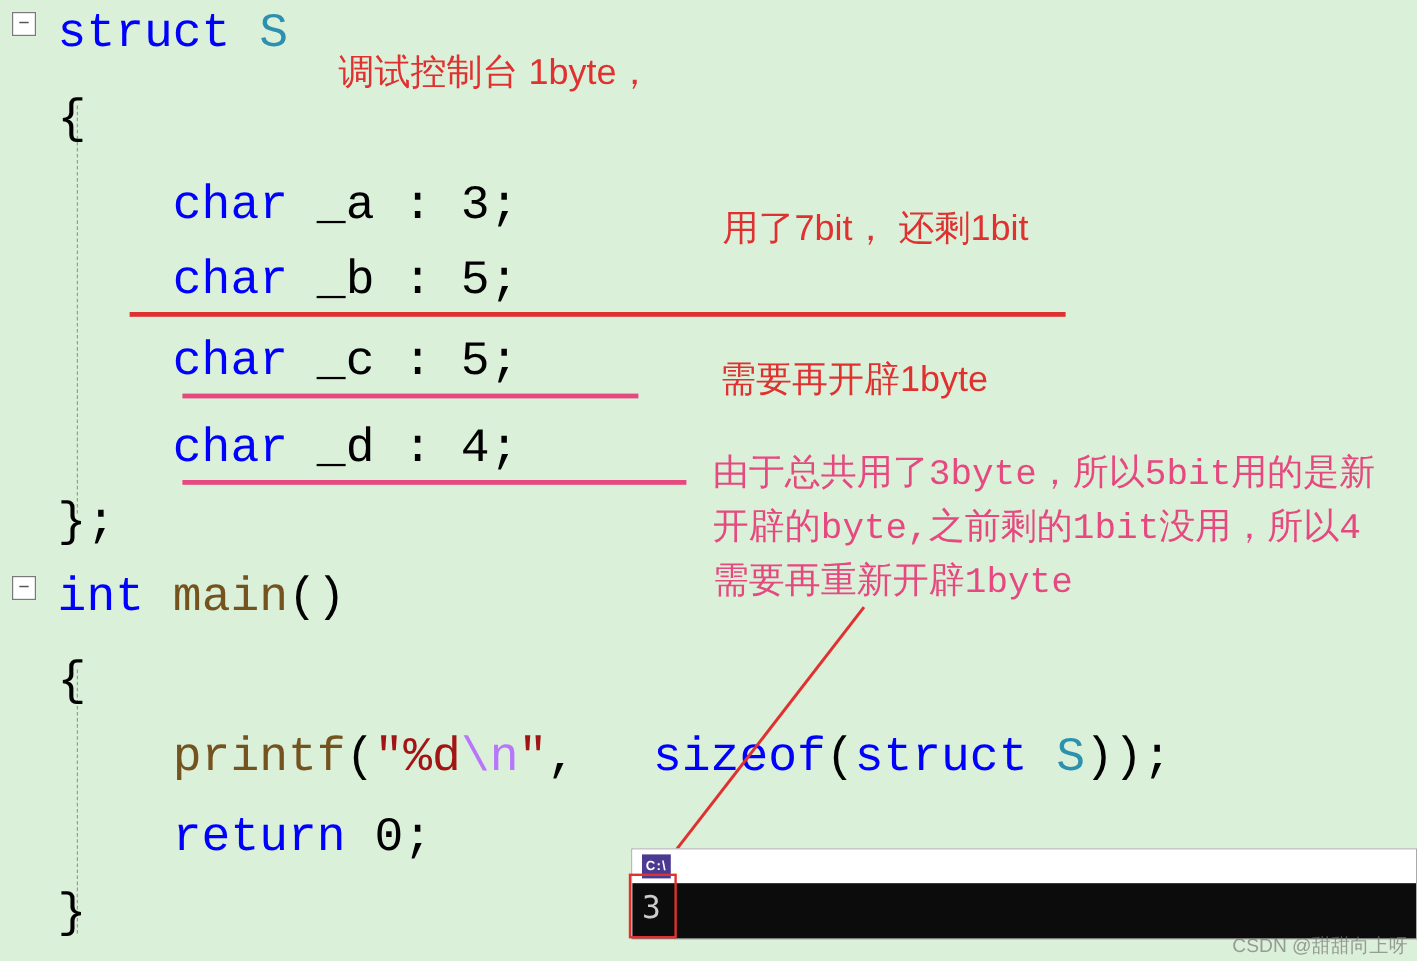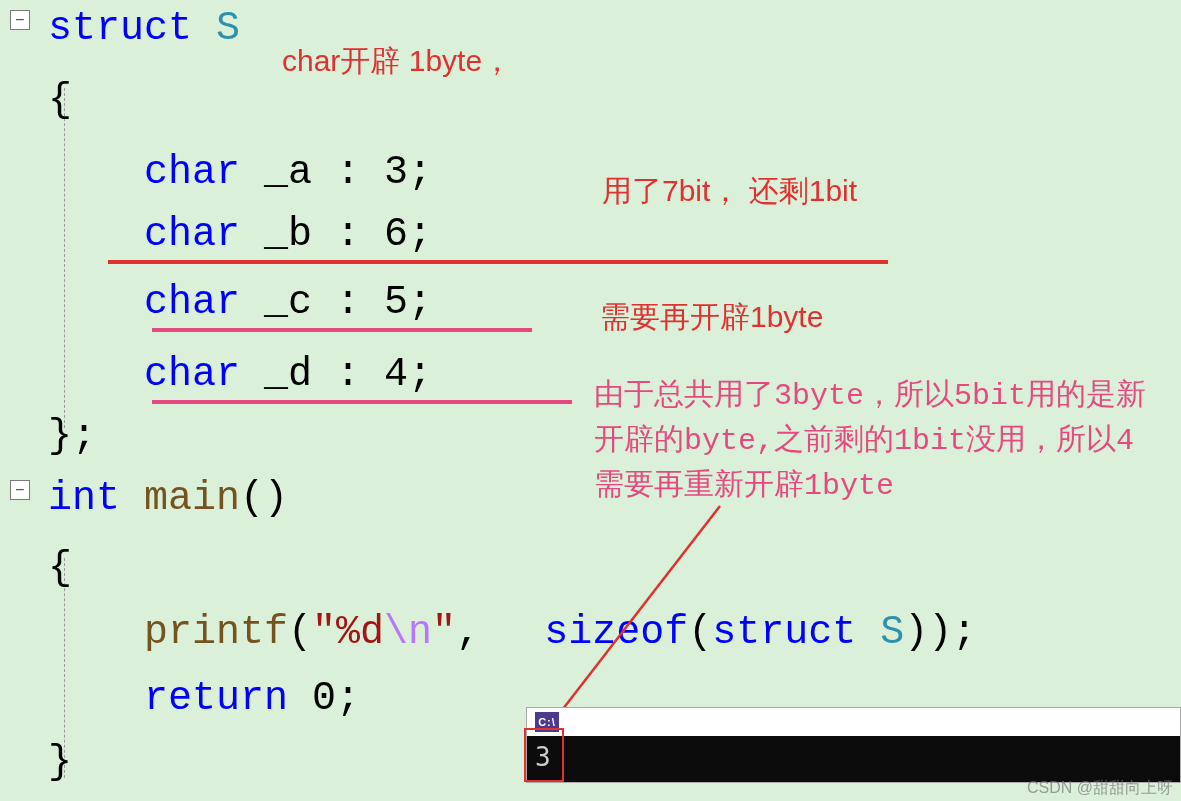--- a/index.html
+++ b/index.html
@@ -131,35 +131,35 @@
 <div class="gutter">
   <div class="fold" style="top:10px">–</div>
   <div class="fold" style="top:480px">–</div>
   <div class="guide" style="left:64px; top:88px; height:340px"></div>
   <div class="guide" style="left:64px; top:558px; height:220px"></div>
 </div>
 
 <div class="code-line" style="top:6px"><span class="kw">struct</span><span class="ty"> S</span></div>
 <div class="code-line" style="top:78px"><span class="pn">{</span></div>
 <div class="code-line" style="top:150px"><span>    </span><span class="kw">char</span><span class="id"> _a : 3;</span></div>
-<div class="code-line" style="top:212px"><span>    </span><span class="kw">char</span><span class="id"> _b : 6;</span></div>
+<div class="code-line" style="top:212px"><span>    </span><span class="kw">char</span><span class="id"> _b : 5;</span></div>
 <div class="code-line" style="top:280px"><span>    </span><span class="kw">char</span><span class="id"> _c : 5;</span></div>
 <div class="code-line" style="top:352px"><span>    </span><span class="kw">char</span><span class="id"> _d : 4;</span></div>
 <div class="code-line" style="top:414px"><span class="pn">};</span></div>
 <div class="code-line" style="top:476px"><span class="kw">int</span><span class="fn"> main</span><span class="pn">()</span></div>
 <div class="code-line" style="top:546px"><span class="pn">{</span></div>
 <div class="code-line" style="top:610px"><span>    </span><span class="fn">printf</span><span class="pn">(</span><span class="str">"</span><span class="str">%d</span><span class="esc">\n</span><span class="str">"</span><span class="pn">, </span><span class="op">sizeof</span><span class="pn">(</span><span class="kw">struct</span><span class="ty"> S</span><span class="pn">));</span></div>
 <div class="code-line" style="top:676px"><span>    </span><span class="kw">return</span><span class="pn"> 0;</span></div>
 <div class="code-line" style="top:740px"><span class="pn">}</span></div>
 
 <div class="underline ul-red" style="left:108px; top:260px; width:780px"></div>
 <div class="underline ul-magenta" style="left:152px; top:328px; width:380px"></div>
 <div class="underline ul-magenta" style="left:152px; top:400px; width:420px"></div>
 
-<div class="annot red" style="left:282px; top:38px">char开辟 1byte，</div>
+<div class="annot red" style="left:282px; top:38px">调试控制台 1byte，</div>
 <div class="annot red" style="left:602px; top:168px">用了7bit， 还剩1bit</div>
 <div class="annot red" style="left:600px; top:294px">需要再开辟1byte</div>
 <div class="annot magenta" style="left:594px; top:374px; width:566px">由于总共用了3byte，所以5bit用的是新开辟的byte,之前剩的1bit没用，所以4需要再重新开辟1byte</div>
 
 <svg class="arrow-svg" style="left:500px; top:500px" width="240" height="260">
   <defs>
     <marker id="ah" markerWidth="10" markerHeight="10" refX="8" refY="5" orient="auto">
       <path d="M0,0 L10,5 L0,10 z" fill="#e03131"></path>
     </marker>
   </defs>

